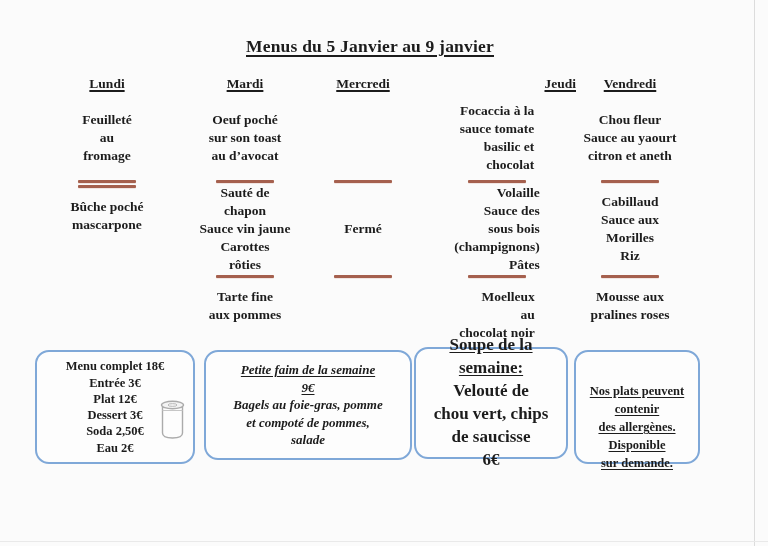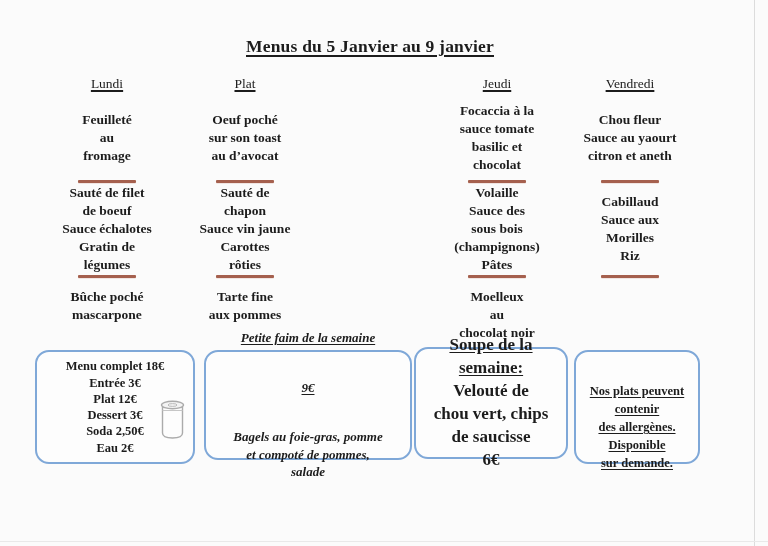--- a/index.html
+++ b/index.html
@@ -16,25 +16,25 @@
   .title{
     position:absolute;top:36px;left:0;width:740px;text-align:center;
     font-size:17.5px;font-weight:bold;letter-spacing:.2px;
   }
   .title span{text-decoration:underline;text-underline-offset:3px;text-decoration-thickness:2px;}
 
   .col{position:absolute;top:76px;text-align:center;}
   .col-0{left:28px;width:158px;}
   .col-1{left:166px;width:158px;}
   .col-2{left:288px;width:150px;}
-  .col-3{left:418px;width:158px;}
+  .col-3{left:418px;width:158px;text-align:right;}
   .col-4{left:550px;width:160px;}
 
   .day{
-    font-size:13.5px;font-weight:normal;height:22px;
+    font-size:13.5px;font-weight:bold;height:22px;
     text-decoration:underline;text-underline-offset:2px;text-decoration-thickness:1.5px;
   }
   .course{
     font-size:13.5px;font-weight:bold;line-height:1.32;white-space:pre-line;
     display:flex;align-items:center;justify-content:center;
   }
   .c1{height:80px;}
   .c2{height:88px;}
   .c3{height:58px;align-items:flex-start;padding-top:8px;}
   .divider{
@@ -43,21 +43,21 @@
     box-shadow:0 0.5px 0 #e8cfc9;
   }
 
   .box{
     position:absolute;background:#fdfdfd;
     border:2.5px solid var(--box_border,#7fa8d8);border-radius:14px;
     text-align:center;font-weight:bold;
     display:flex;flex-direction:column;justify-content:center;
   }
   .box-1{left:35px;top:350px;width:156px;height:110px;font-size:12.5px;line-height:1.3;}
-  .box-2{left:204px;top:350px;width:204px;height:106px;font-size:13px;font-style:italic;line-height:1.35;gap:32px;}
+  .box-2{left:204px;top:350px;width:204px;height:106px;font-size:13px;font-style:italic;line-height:1.35;}
   .box-3{left:414px;top:347px;width:150px;height:108px;font-size:17px;line-height:1.35;}
   .box-4{left:574px;top:350px;width:122px;height:110px;font-size:12.5px;line-height:1.45;}
   .pre{white-space:pre-line;}
   .u{text-decoration:underline;text-underline-offset:2px;}
   .box-4 .pre{text-decoration:underline;text-underline-offset:2px;margin-top:40px;}
   .can{position:absolute;right:7px;bottom:16px;}
 </style>
 </head>
 <body>
 
@@ -68,46 +68,49 @@
   <div class="title">
     <span>Menus du 5 Janvier au 9 janvier</span>
   </div>
 
   <div class="col col-0">
     <div class="day">Lundi</div>
     <div class="course c1">Feuilleté
 au
 fromage</div>
     <div class="divider"></div>
-    <div class="course c2">Sauté de filet
-de boeuf
-Sauce échalotes
-Gratin de
-légumes</div>
     <div class="divider"></div>
     <div class="course c3">Bûche poché
 mascarpone</div>
   </div>
 
   <div class="col col-1">
-    <div class="day">Plat</div>
+    <div class="day">Mardi</div>
     <div class="course c1">Oeuf poché
 sur son toast
 au d’avocat</div>
     <div class="divider"></div>
     <div class="course c2">Sauté de
 chapon
 Sauce vin jaune
 Carottes
 rôties</div>
     <div class="divider"></div>
     <div class="course c3">Tarte fine
 aux pommes</div>
   </div>
 
+  <div class="col col-2">
+    <div class="day">Mercredi</div>
+    <div class="course c1"></div>
+    <div class="divider"></div>
+    <div class="course c2">Fermé</div>
+    <div class="divider"></div>
+    <div class="course c3"></div>
+  </div>
 
   <div class="col col-3">
     <div class="day">Jeudi</div>
     <div class="course c1">Focaccia à la
 sauce tomate
 basilic et
 chocolat</div>
     <div class="divider"></div>
     <div class="course c2">Volaille
 Sauce des
@@ -124,20 +127,22 @@
     <div class="day">Vendredi</div>
     <div class="course c1">Chou fleur
 Sauce au yaourt
 citron et aneth</div>
     <div class="divider"></div>
     <div class="course c2">Cabillaud
 Sauce aux
 Morilles
 Riz</div>
     <div class="divider"></div>
+    <div class="course c3">Mousse aux
+pralines roses</div>
   </div>
 
   <div class="box box-1">
     <div class="pre">Menu complet 18€
 Entrée 3€
 Plat 12€
 Dessert 3€
 Soda 2,50€
 Eau 2€</div>
     <span class="can">

